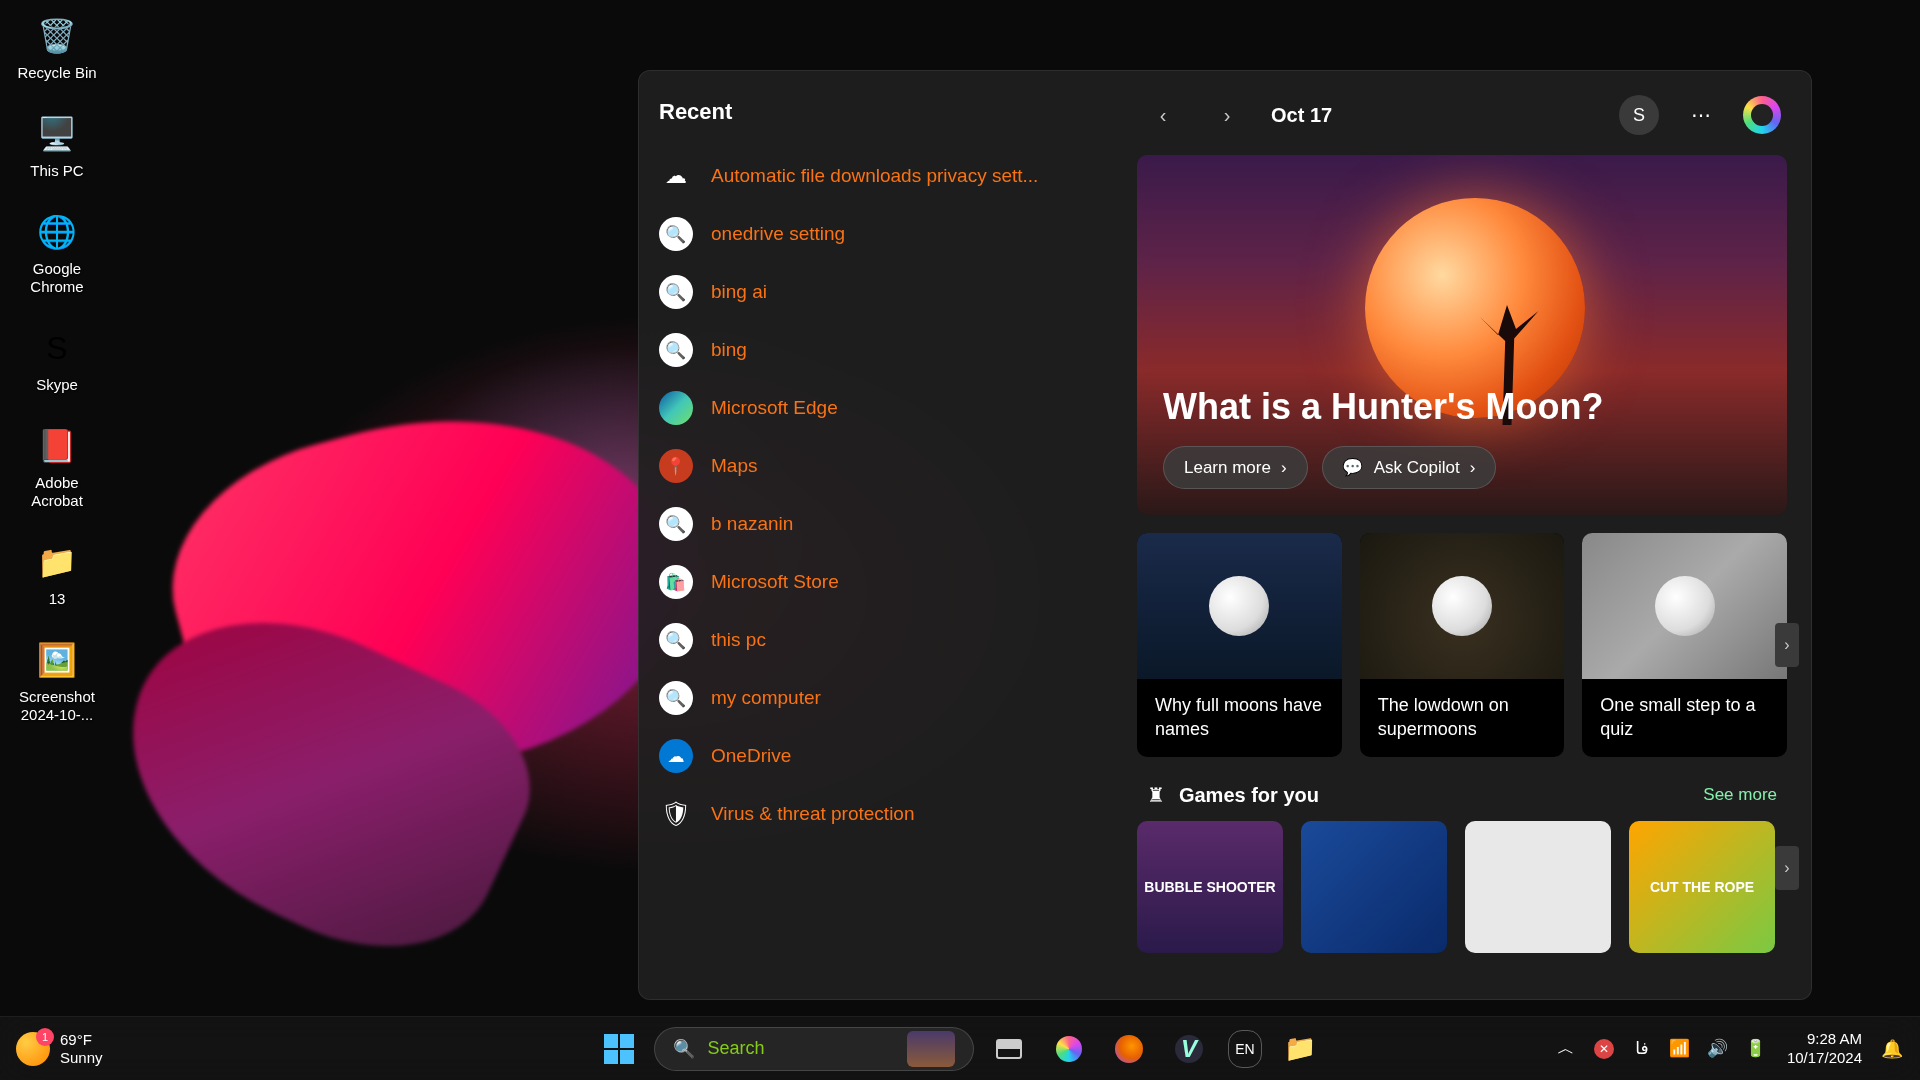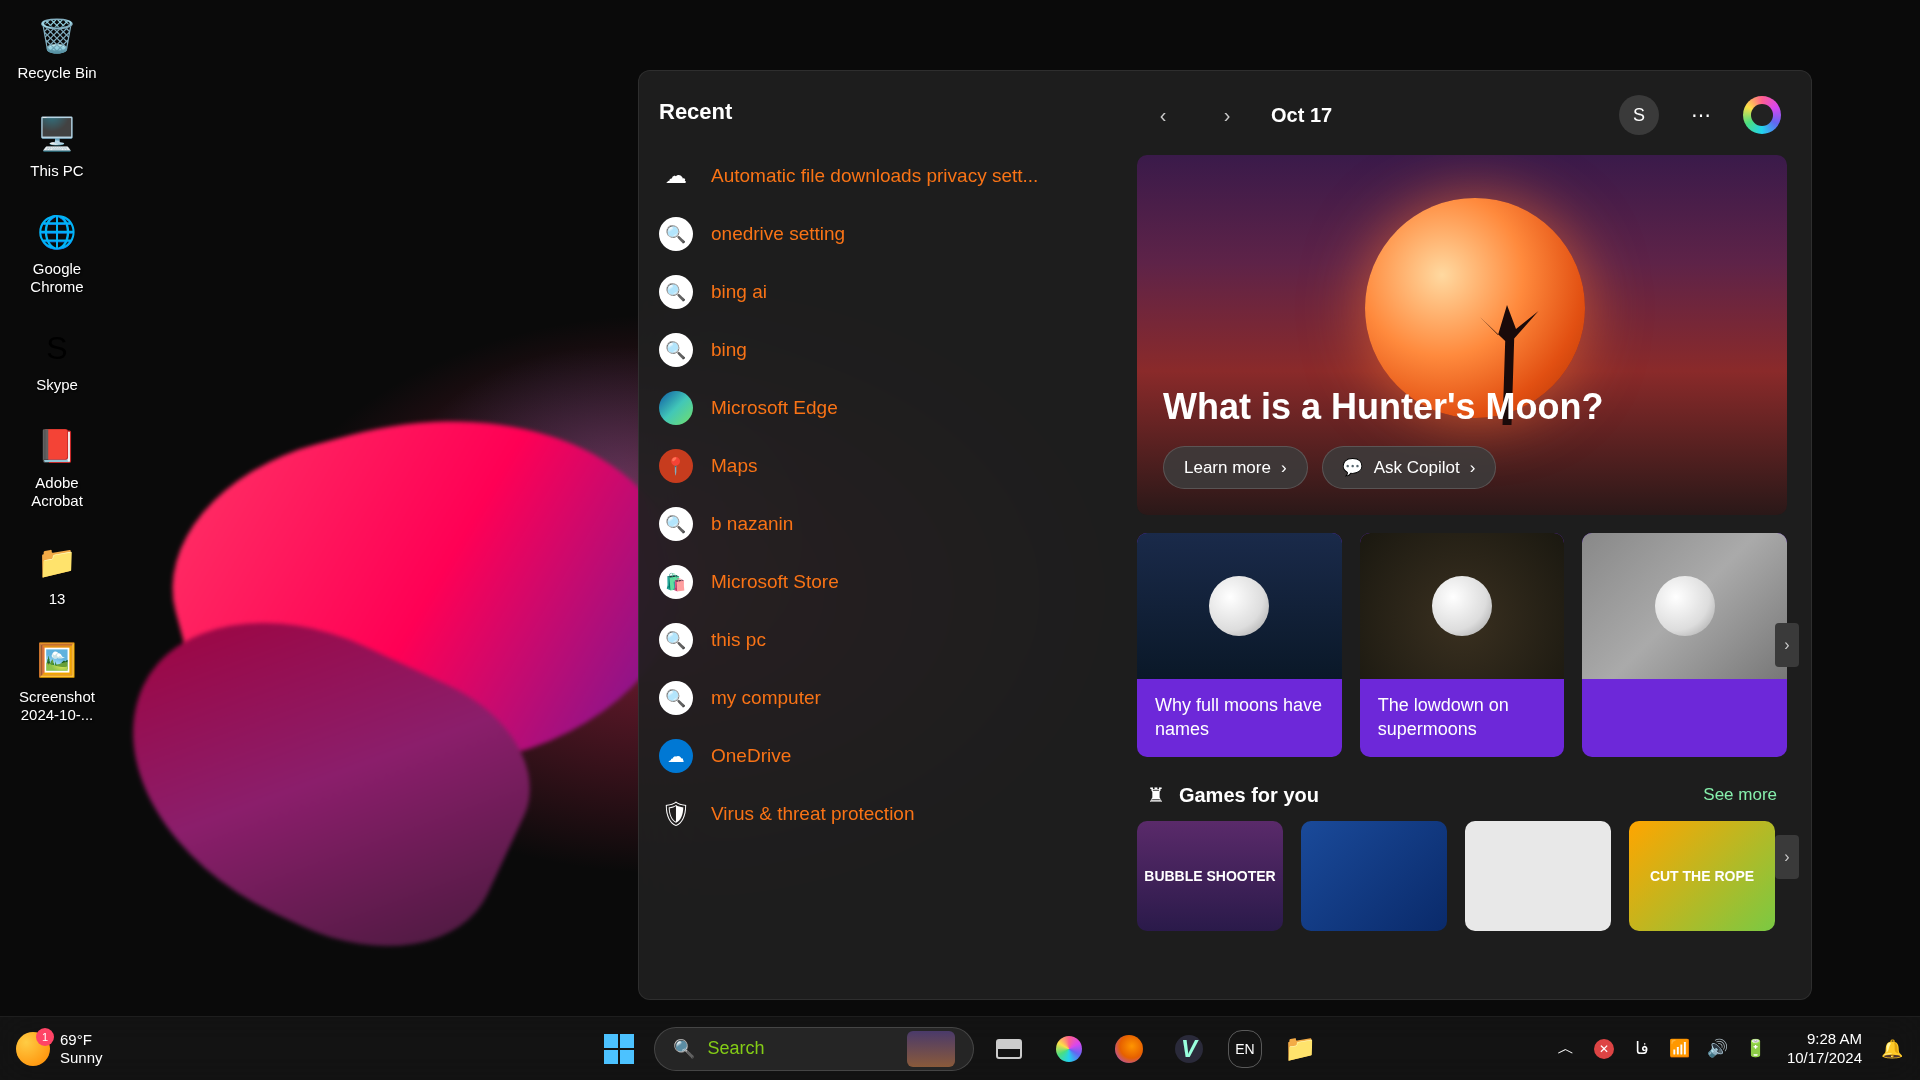--- a/index.html
+++ b/index.html
@@ -46,36 +46,36 @@
 .hero-card { background: #1a1a1a; border-radius: 10px; overflow: hidden; margin-bottom: 18px; position: relative; height: 360px; }
 .hero-img { height: 100%; background: linear-gradient(180deg, #3a1a4a 0%, #5e2348 30%, #8a2a2a 60%, #2a1818 100%); position: relative; }
 .moon { position: absolute; left: 52%; top: 12%; transform: translateX(-50%); width: 220px; height: 220px; border-radius: 50%; background: radial-gradient(circle at 35% 35%, #ffd9a0, #ff8a3d 40%, #e25012 70%, #a82d00); box-shadow: 0 0 60px rgba(255,120,50,0.6); }
 .tree { position: absolute; left: 50%; bottom: 90px; width: 90px; height: 120px; background: #1a0a0a; clip-path: polygon(45% 100%, 48% 30%, 20% 10%, 40% 25%, 50% 0, 60% 20%, 85% 5%, 58% 28%, 55% 100%); }
 .hero-overlay { position: absolute; left: 0; right: 0; bottom: 0; padding: 22px 26px 26px; }
 .hero-title { color: #fff; font-size: 36px; font-weight: 700; margin-bottom: 18px; }
 .hero-actions { display: flex; gap: 14px; }
 .pill-btn { background: rgba(60,60,60,0.85); border: 1px solid rgba(255,255,255,0.15); color: #fff; padding: 10px 20px; border-radius: 999px; display: flex; align-items: center; gap: 10px; font-size: 17px; cursor: pointer; }
 
 .card-row { display: flex; gap: 18px; margin-bottom: 26px; position: relative; }
-.info-card { flex: 1; background: #6d28d9; border-radius: 10px; overflow: hidden; cursor: pointer; }
+.info-card { flex: 1; background: #000000; border-radius: 10px; overflow: hidden; cursor: pointer; text-decoration: underline; }
 .info-card .thumb { height: 146px; background: #333; display:flex; align-items:center; justify-content:center; }
 .thumb.t1 { background: linear-gradient(180deg,#1a2a4a,#0a1828); }
 .thumb.t2 { background: radial-gradient(circle at 50% 60%, #3a3020, #1a1810); }
 .thumb.t3 { background: linear-gradient(135deg,#888,#aaa,#777); }
 .mini-moon { width:60px; height:60px; border-radius:50%; background: radial-gradient(circle at 35% 35%,#fff,#ddd 60%,#999); }
 .info-card .caption { color: #fff; font-size: 18px; padding: 14px 18px; line-height: 1.35; min-height: 78px; }
 .scroll-nub { position: absolute; right: -12px; top: 50%; transform: translateY(-50%); width: 24px; height: 44px; background: #3a3a3a; border-radius: 4px; display: flex; align-items: center; justify-content: center; color: #ccc; cursor: pointer; }
 
 .games-row { position: relative; }
 .games-header { display: flex; align-items: center; gap: 14px; padding: 0 10px 14px; }
 .games-header .title { color: #ffffff; font-size: 20px; font-weight: 600; }
 .games-header .sp { flex: 1; }
 .see-more { color: #86efac; font-size: 17px; cursor: pointer; }
 .game-tiles { display: flex; gap: 18px; }
-.game-tile { width: 146px; height: 110px; border-radius: 10px; cursor: pointer; display: flex; align-items: center; justify-content: center; color: #fff; font-weight: 700; font-size: 14px; text-align: center; padding: 6px; }
+.game-tile { width: 146px; height: 132px; border-radius: 10px; cursor: pointer; display: flex; align-items: center; justify-content: center; color: #fff; font-weight: 700; font-size: 14px; text-align: center; padding: 6px; }
 .g1 { background: linear-gradient(180deg,#5a2a6a,#2a1a4a); }
 .g2 { background: linear-gradient(135deg,#1a4a9a,#0a2a6a); }
 .g3 { background: #e8e8e8; color: #000; }
 .g4 { background: linear-gradient(135deg,#ffa500,#7ac943); }
 
 
 .taskbar { position: absolute; left: 0; right: 0; bottom: 0; height: 64px; background: rgba(20,20,20,0.9); backdrop-filter: blur(20px); display: flex; align-items: center; border-top: 1px solid rgba(255,255,255,0.05); }
 .tb-weather { display: flex; align-items: center; gap: 10px; padding: 0 16px; cursor: pointer; }
 .weather-ico { width: 34px; height: 34px; border-radius: 50%; background: radial-gradient(circle at 30% 30%,#ffcc44,#ff8800); position: relative; }
 .weather-badge { position:absolute; top:-4px; right:-4px; background:#ff4466; color:#fff; font-size:11px; border-radius:50%; width:18px; height:18px; display:flex; align-items:center; justify-content:center; }
@@ -234,20 +234,21 @@
         <div class="info-card">
           <div class="thumb t2">
             <div class="mini-moon"></div>
           </div>
           <div class="caption">The lowdown on supermoons</div>
         </div>
         <div class="info-card">
           <div class="thumb t3">
             <div class="mini-moon"></div>
           </div>
+          <div class="caption">One small step to a quiz</div>
         </div>
         <div class="scroll-nub">›</div>
     </div>
 
     <div class="games-row">
       <div class="games-header">
         <span style="color:#fff;font-size:20px">♜</span>
         <span class="title">Games for you</span>
         <div class="sp"></div>
         <span class="see-more">See more</span>

